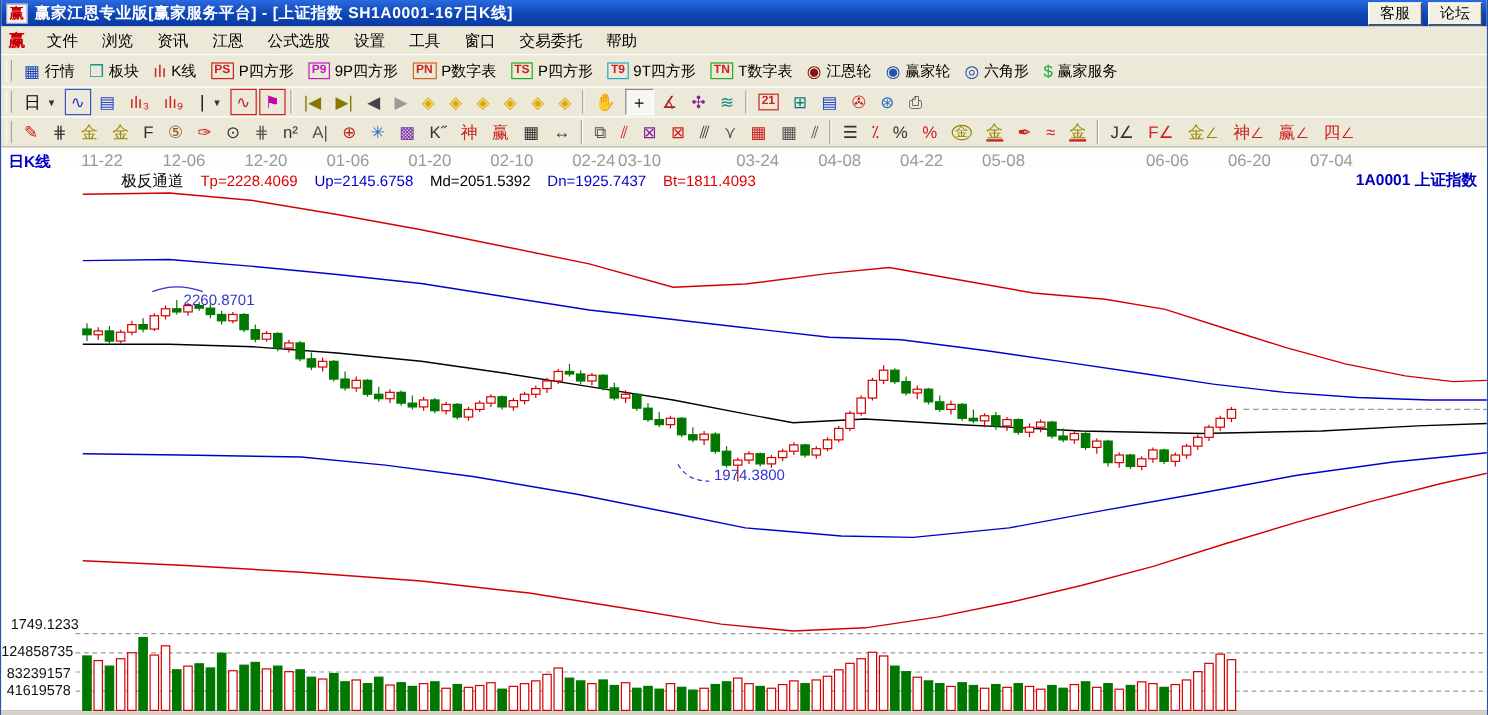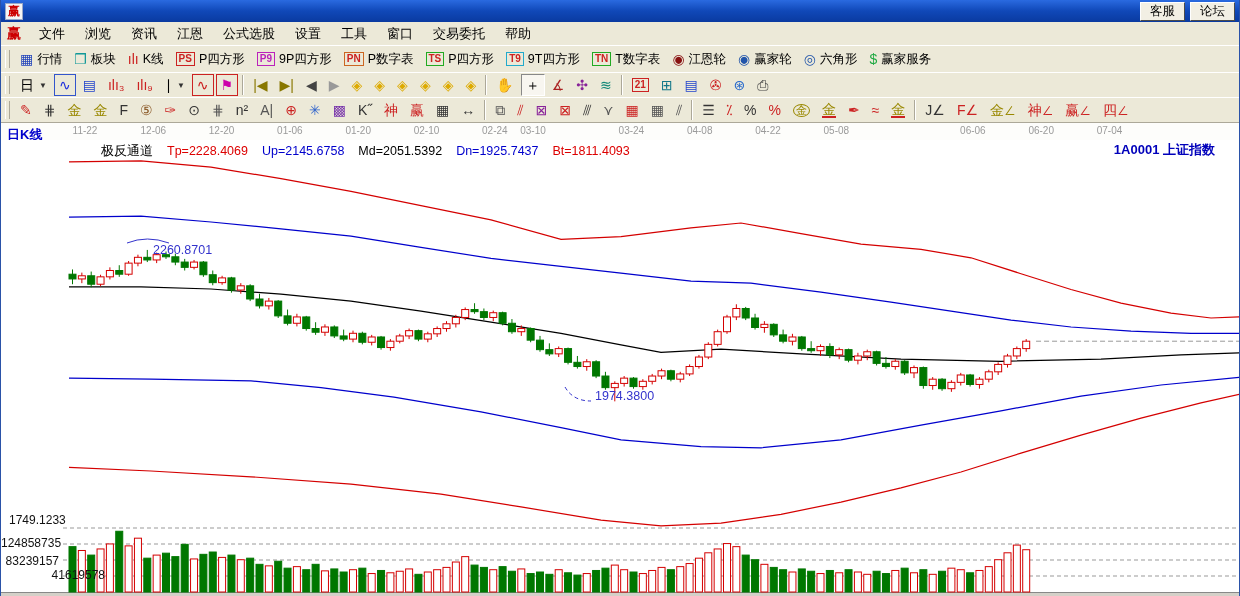--- a/index.html
+++ b/index.html
@@ -28,41 +28,42 @@
   .icon-btn{display:flex;align-items:center;gap:4px;height:22px;margin:0 1px;padding:0 4px;background:transparent;
             border:1px solid transparent;font-size:12.5px;color:#000;cursor:default;font-family:inherit;white-space:nowrap;}
   .icon-btn.sunken{border:1px solid #888;border-bottom-color:#fff;border-right-color:#fff;background:#f8f6f0;}
   .glyph{font-size:14px;line-height:1;}
   .badge{font-size:10px;font-weight:bold;line-height:12px;padding:0 2px;border:1px solid;}
   .drop{font-size:8px;color:#333;margin-left:1px;}
   .circled{border:1px solid;border-radius:50%;padding:0 2px;font-size:11px;}
   .underline{border-bottom:2px solid #cc2222;}
   
   .date-axis{position:absolute;top:123px;left:0;width:1240px;height:17px;background:#fdfdfb;border-bottom:1px solid #d0cdc0;}
-  .date-label{position:absolute;top:2px;transform:translateX(-50%);font-size:10px;color:#9a9a9a;white-space:nowrap;}
+  .date-label{position:absolute;top:2px;transform:translateX(-50%);font-size:14px;color:#9a9a9a;white-space:nowrap;}
   .chart-bg{position:absolute;top:140px;left:0;width:1240px;height:453px;background:#ffffff;}
   #chartSvg{position:absolute;top:140px;left:0;}
   .period-label{position:absolute;top:126px;left:6px;color:#0000cc;font-weight:bold;font-size:13px;}
-  .symbol-label{position:absolute;top:141px;right:24px;color:#0000bb;font-weight:bold;font-size:13px;}
+  .symbol-label{position:absolute;top:141px;right:8px;color:#0000bb;font-weight:bold;font-size:13px;}
   .indicator-row{position:absolute;top:142px;left:70px;font-size:12.5px;white-space:nowrap;}
   .indicator-row span{margin-right:14px;}
   .ind-name{color:#000;font-size:13px;margin-left:30px;}
   .ind-red{color:#dd0000;} .ind-blue{color:#0000cc;} .ind-black{color:#000;}
   .anno{position:absolute;font-size:12.5px;color:#3333cc;white-space:nowrap;}
   .axis-val{position:absolute;font-size:12px;color:#111;white-space:nowrap;}
   .vol-label{width:58px;text-align:right;}
   .bottom-strip{position:absolute;left:0;right:0;bottom:0;height:3px;background:#d4d0c8;}
 </style>
 </head>
 <body>
 
 <div class="window">
 
   <div class="titlebar">
     <span class="app-icon">赢</span>
+    <span class="title-text">赢家江恩专业版[赢家服务平台] - [上证指数  SH1A0001-167日K线]</span>
     <span class="tb-spacer"></span>
     <button class="tb-btn">客服</button>
     <button class="tb-btn">论坛</button>
   </div>
 
   <div class="menubar">
     <span class="menu-logo">赢</span>
     <span id="menuItems" style="display:flex">
         <span class="menu-item">文件</span>
         <span class="menu-item">浏览</span>
@@ -714,16 +715,16 @@
     <span class="ind-name">极反通道</span><span id="indVals"><span class="ind-red">Tp=2228.4069</span><span class="ind-blue">Up=2145.6758</span><span class="ind-black">Md=2051.5392</span><span class="ind-blue">Dn=1925.7437</span><span class="ind-red">Bt=1811.4093</span></span>
   </div>
   <div class="symbol-label">1A0001 上证指数</div>
 
   <div class="anno" style="left:152px;top:243px;">2260.8701</div>
   <div class="anno" style="left:594px;top:389px;">1974.3800</div>
 
   <div class="axis-val" style="left:8px;top:513px;">1749.1233</div>
   <div class="axis-val vol-label" style="left:0;top:536px;">124858735</div>
   <div class="axis-val vol-label" style="left:0;top:554px;">83239157</div>
-  <div class="axis-val vol-label" style="left:0;top:568px;padding-left:46px;">41619578</div>
+  <div class="axis-val vol-label" style="left:0;top:568px;">41619578</div>
 
   <div class="bottom-strip"></div>
 </div>
 
 </body></html>

